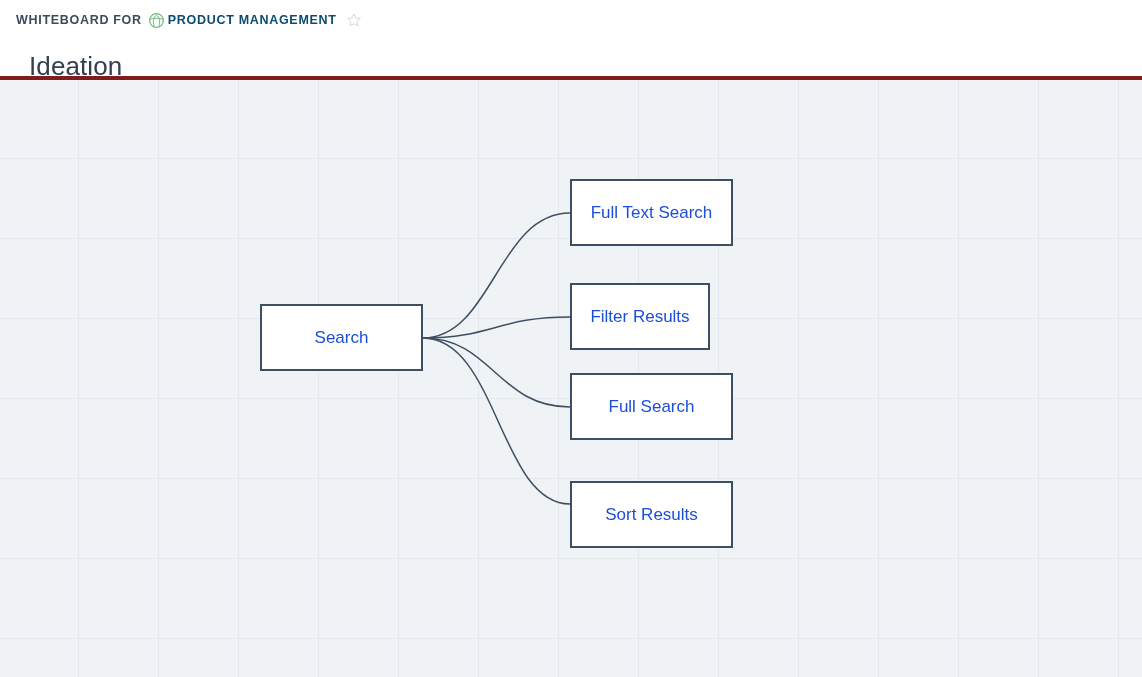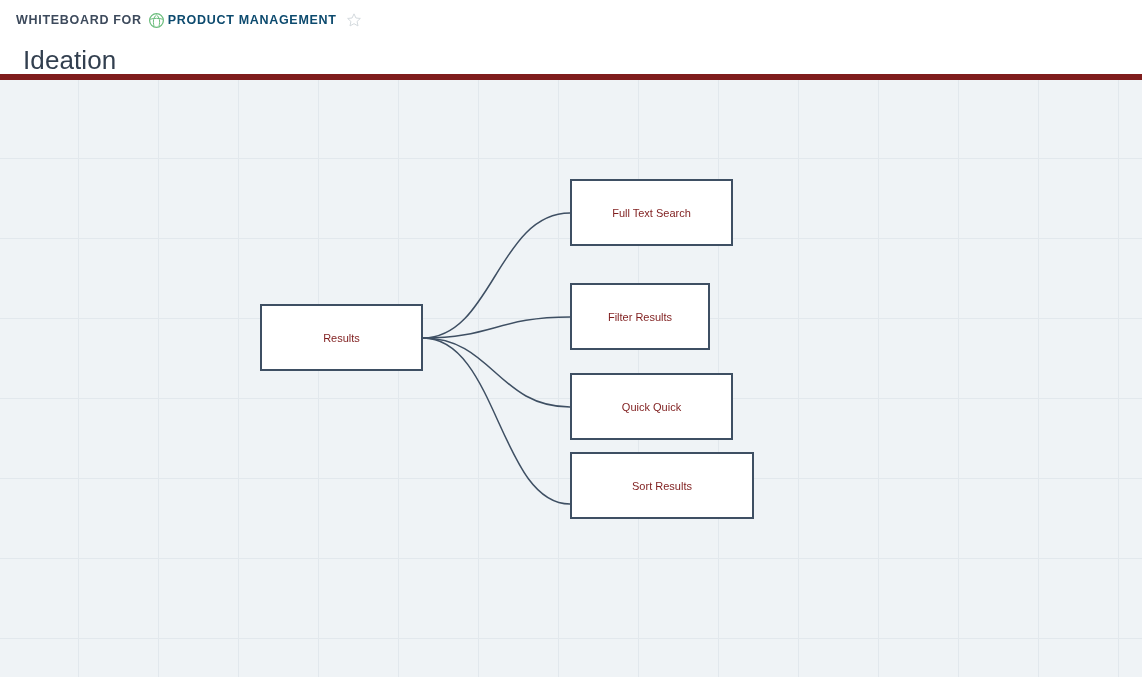--- a/index.html
+++ b/index.html
@@ -24,21 +24,21 @@
 
   
   .header {
     position: absolute;
     left: 0;
     top: 0;
     width: 1142px;
     height: 80px;
     background: #ffffff;
     box-sizing: border-box;
-    border-bottom: 6px solid #7f1d1d;
+    border-bottom: 4px solid #7f1d1d;
   }
 
   .breadcrumb {
     position: absolute;
     left: 16px;
     top: 11px;
     height: 18px;
     display: flex;
     align-items: center;
     white-space: nowrap;
@@ -81,21 +81,21 @@
   }
 
   .page-title {
     position: absolute;
     left: 16px;
     top: 36px;
     font-size: 26px;
     font-weight: normal;
     color: #323f4f;
     line-height: 34px;
-    margin: 7px;
+    margin: 13px;
     letter-spacing: 0.1px;
   }
 
   
   .canvas {
     position: absolute;
     left: 0;
     top: 80px;
     width: 1142px;
     height: 597px;
@@ -122,22 +122,22 @@
     box-sizing: border-box;
     background: #ffffff;
     border: 2px solid #3e4f63;
     display: flex;
     align-items: center;
     justify-content: center;
     cursor: pointer;
   }
 
   .node-label {
-    font-size: 11px;
-    color: #7f1d1d;
+    font-size: 17px;
+    color: #1d4ed8;
     line-height: 18px;
     text-align: right;
     padding: 0 8px;
     user-select: none;
   }
 </style>
 </head>
 <body>
 
 <div id="app">
@@ -170,30 +170,30 @@
 
   <div class="canvas">
     <svg class="edges-layer" width="1142" height="597" viewBox="0 0 1142 597">
         <path d="M423,258 C492,258 498,133 570,133" fill="none" stroke="#3e4f63" stroke-width="1.5"></path>
         <path d="M423,258 C492,258 498,237 570,237" fill="none" stroke="#3e4f63" stroke-width="1.5"></path>
         <path d="M423,258 C492,258 498,327 570,327" fill="none" stroke="#3e4f63" stroke-width="1.5"></path>
         <path d="M423,258 C497,258 500,424 570,424" fill="none" stroke="#3e4f63" stroke-width="1.5"></path>
       </svg>
     <div id="nodes-layer">
         <div class="node" style="left: 260px; top: 224px; width: 163px; height: 67px; border-color: rgb(62, 79, 99); background: rgb(255, 255, 255);">
-          <span class="node-label">Results</span>
+          <span class="node-label">Search</span>
         </div>
         <div class="node" style="left: 570px; top: 99px; width: 163px; height: 67px; border-color: rgb(62, 79, 99); background: rgb(255, 255, 255);">
           <span class="node-label">Full Text Search</span>
         </div>
         <div class="node" style="left: 570px; top: 203px; width: 140px; height: 67px; border-color: rgb(62, 79, 99); background: rgb(255, 255, 255);">
           <span class="node-label">Filter Results</span>
         </div>
         <div class="node" style="left: 570px; top: 293px; width: 163px; height: 67px; border-color: rgb(62, 79, 99); background: rgb(255, 255, 255);">
-          <span class="node-label">Quick Quick</span>
+          <span class="node-label">Full Search</span>
         </div>
-        <div class="node" style="left: 570px; top: 372px; width: 184px; height: 67px; border-color: rgb(62, 79, 99); background: rgb(255, 255, 255);">
+        <div class="node" style="left: 570px; top: 401px; width: 163px; height: 67px; border-color: rgb(62, 79, 99); background: rgb(255, 255, 255);">
           <span class="node-label">Sort Results</span>
         </div>
       </div>
   </div>
 
 </div>
 
 </body></html>

